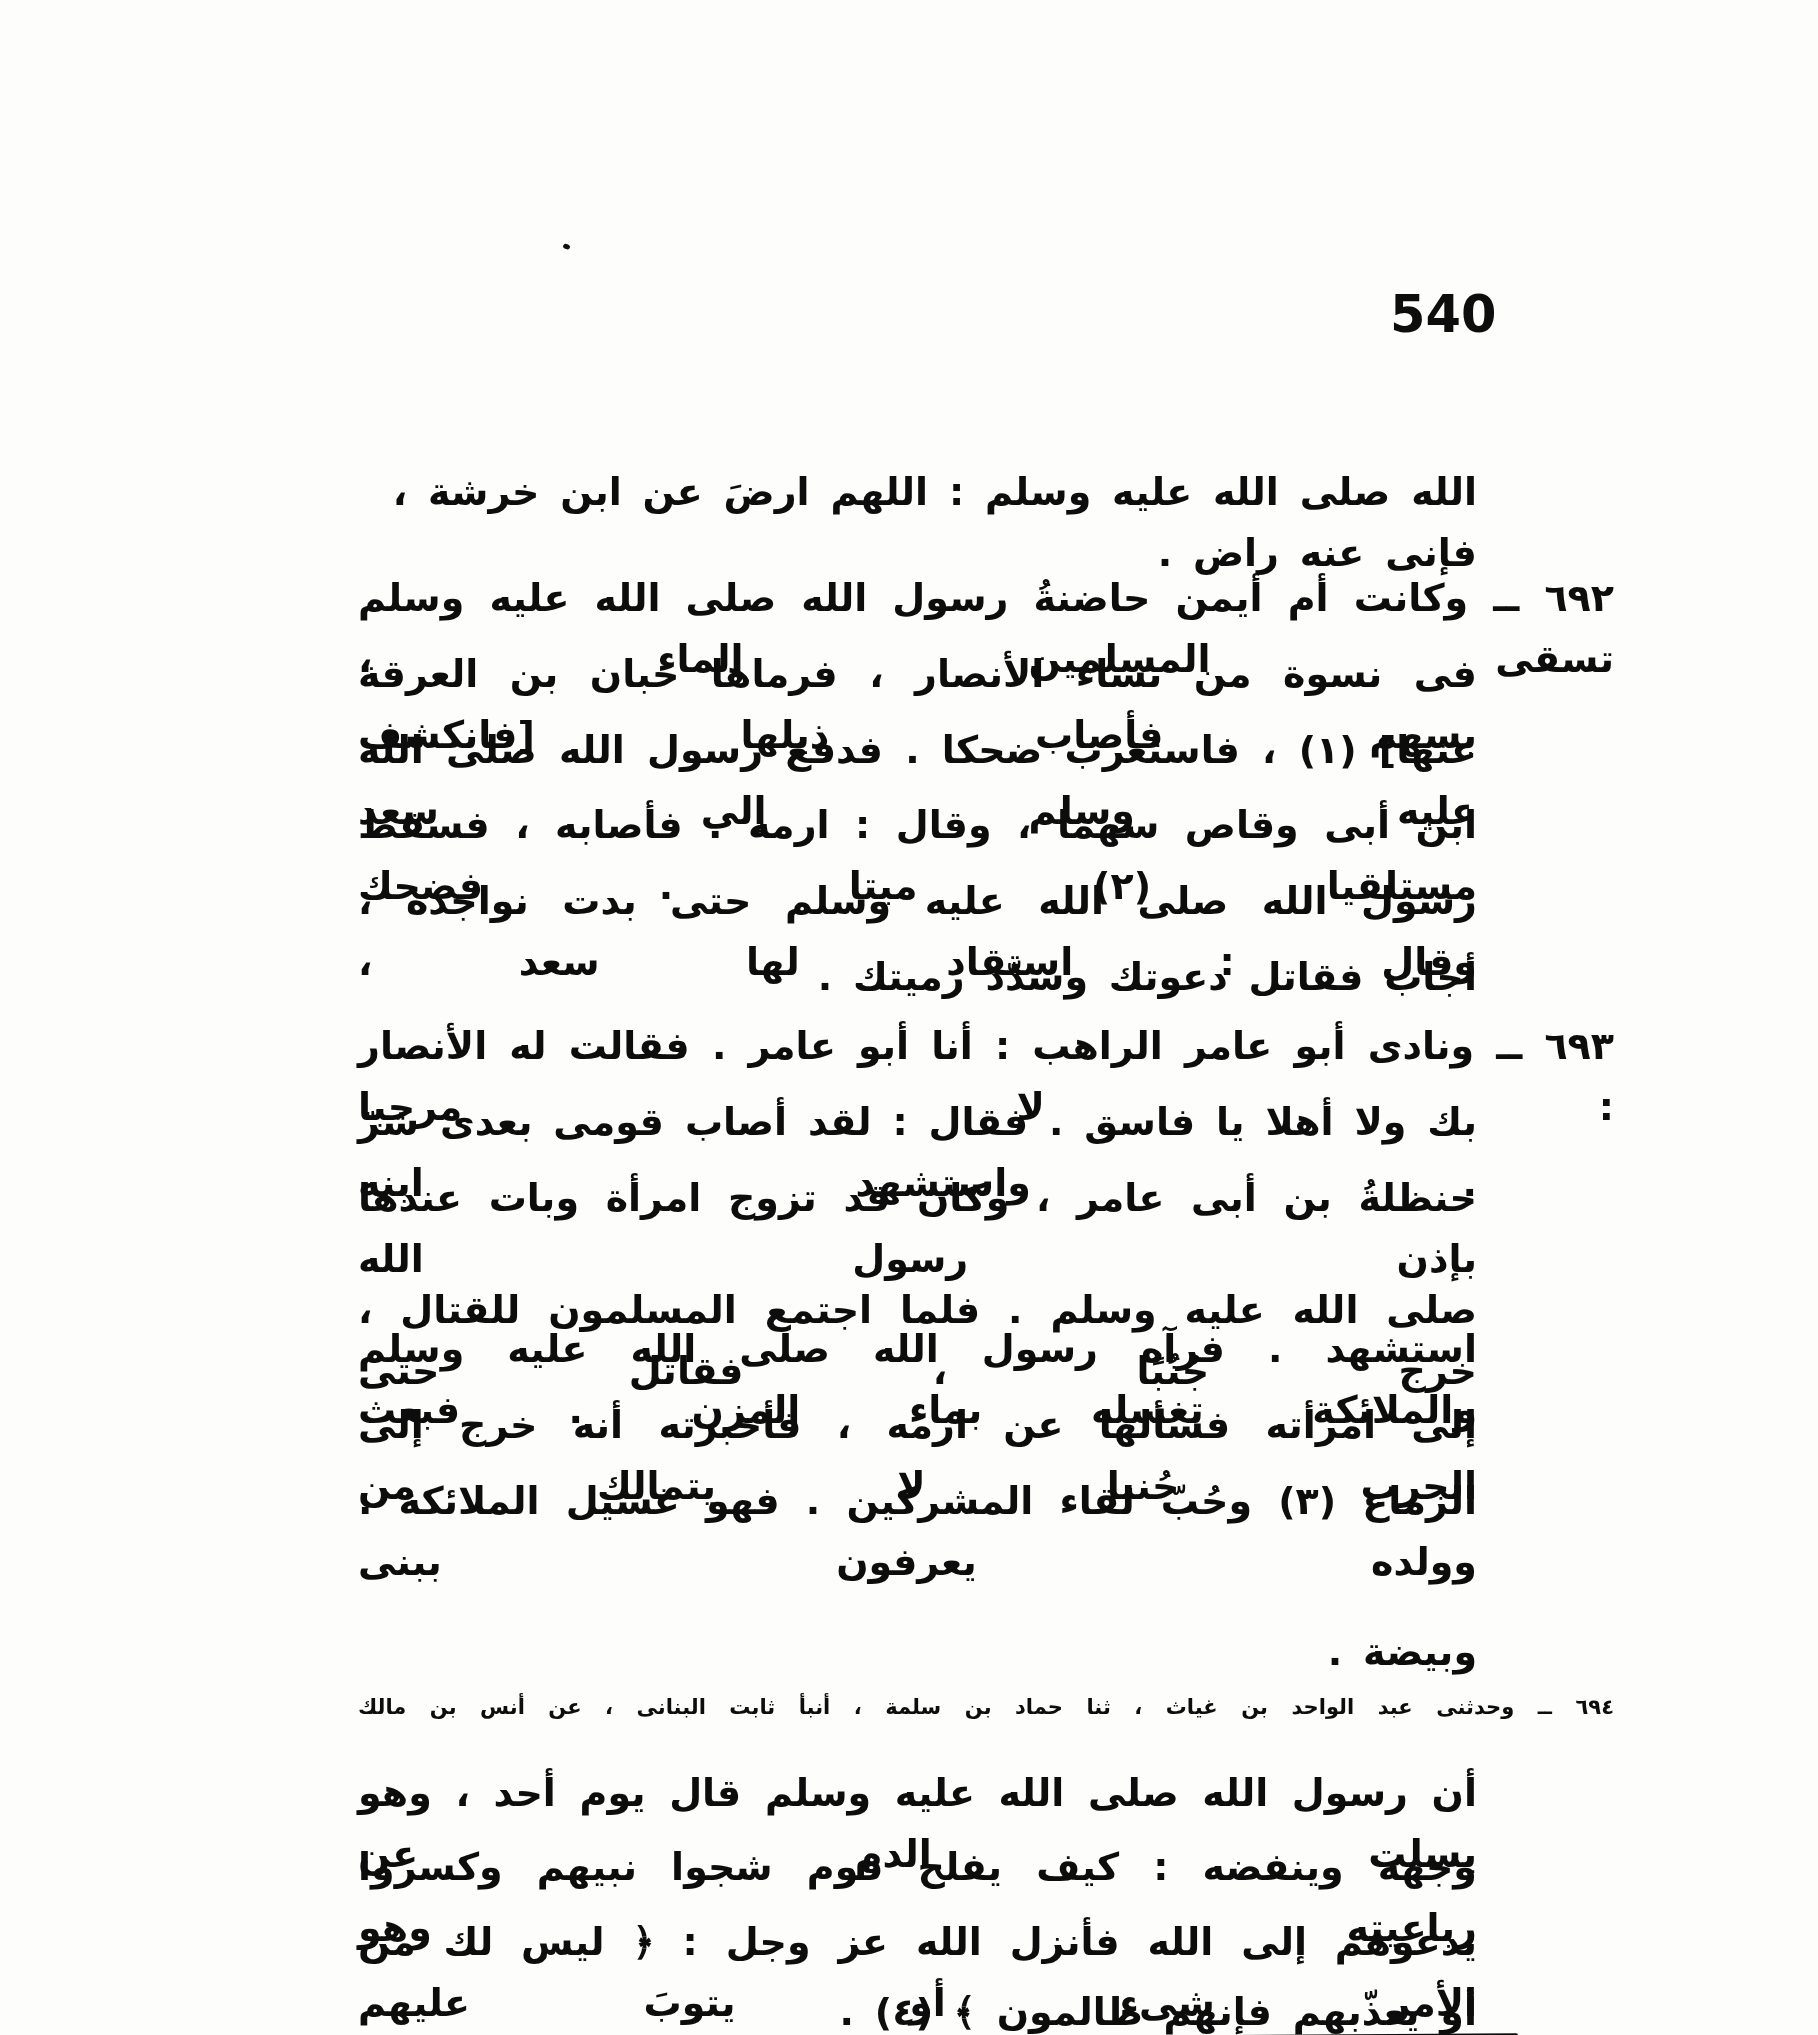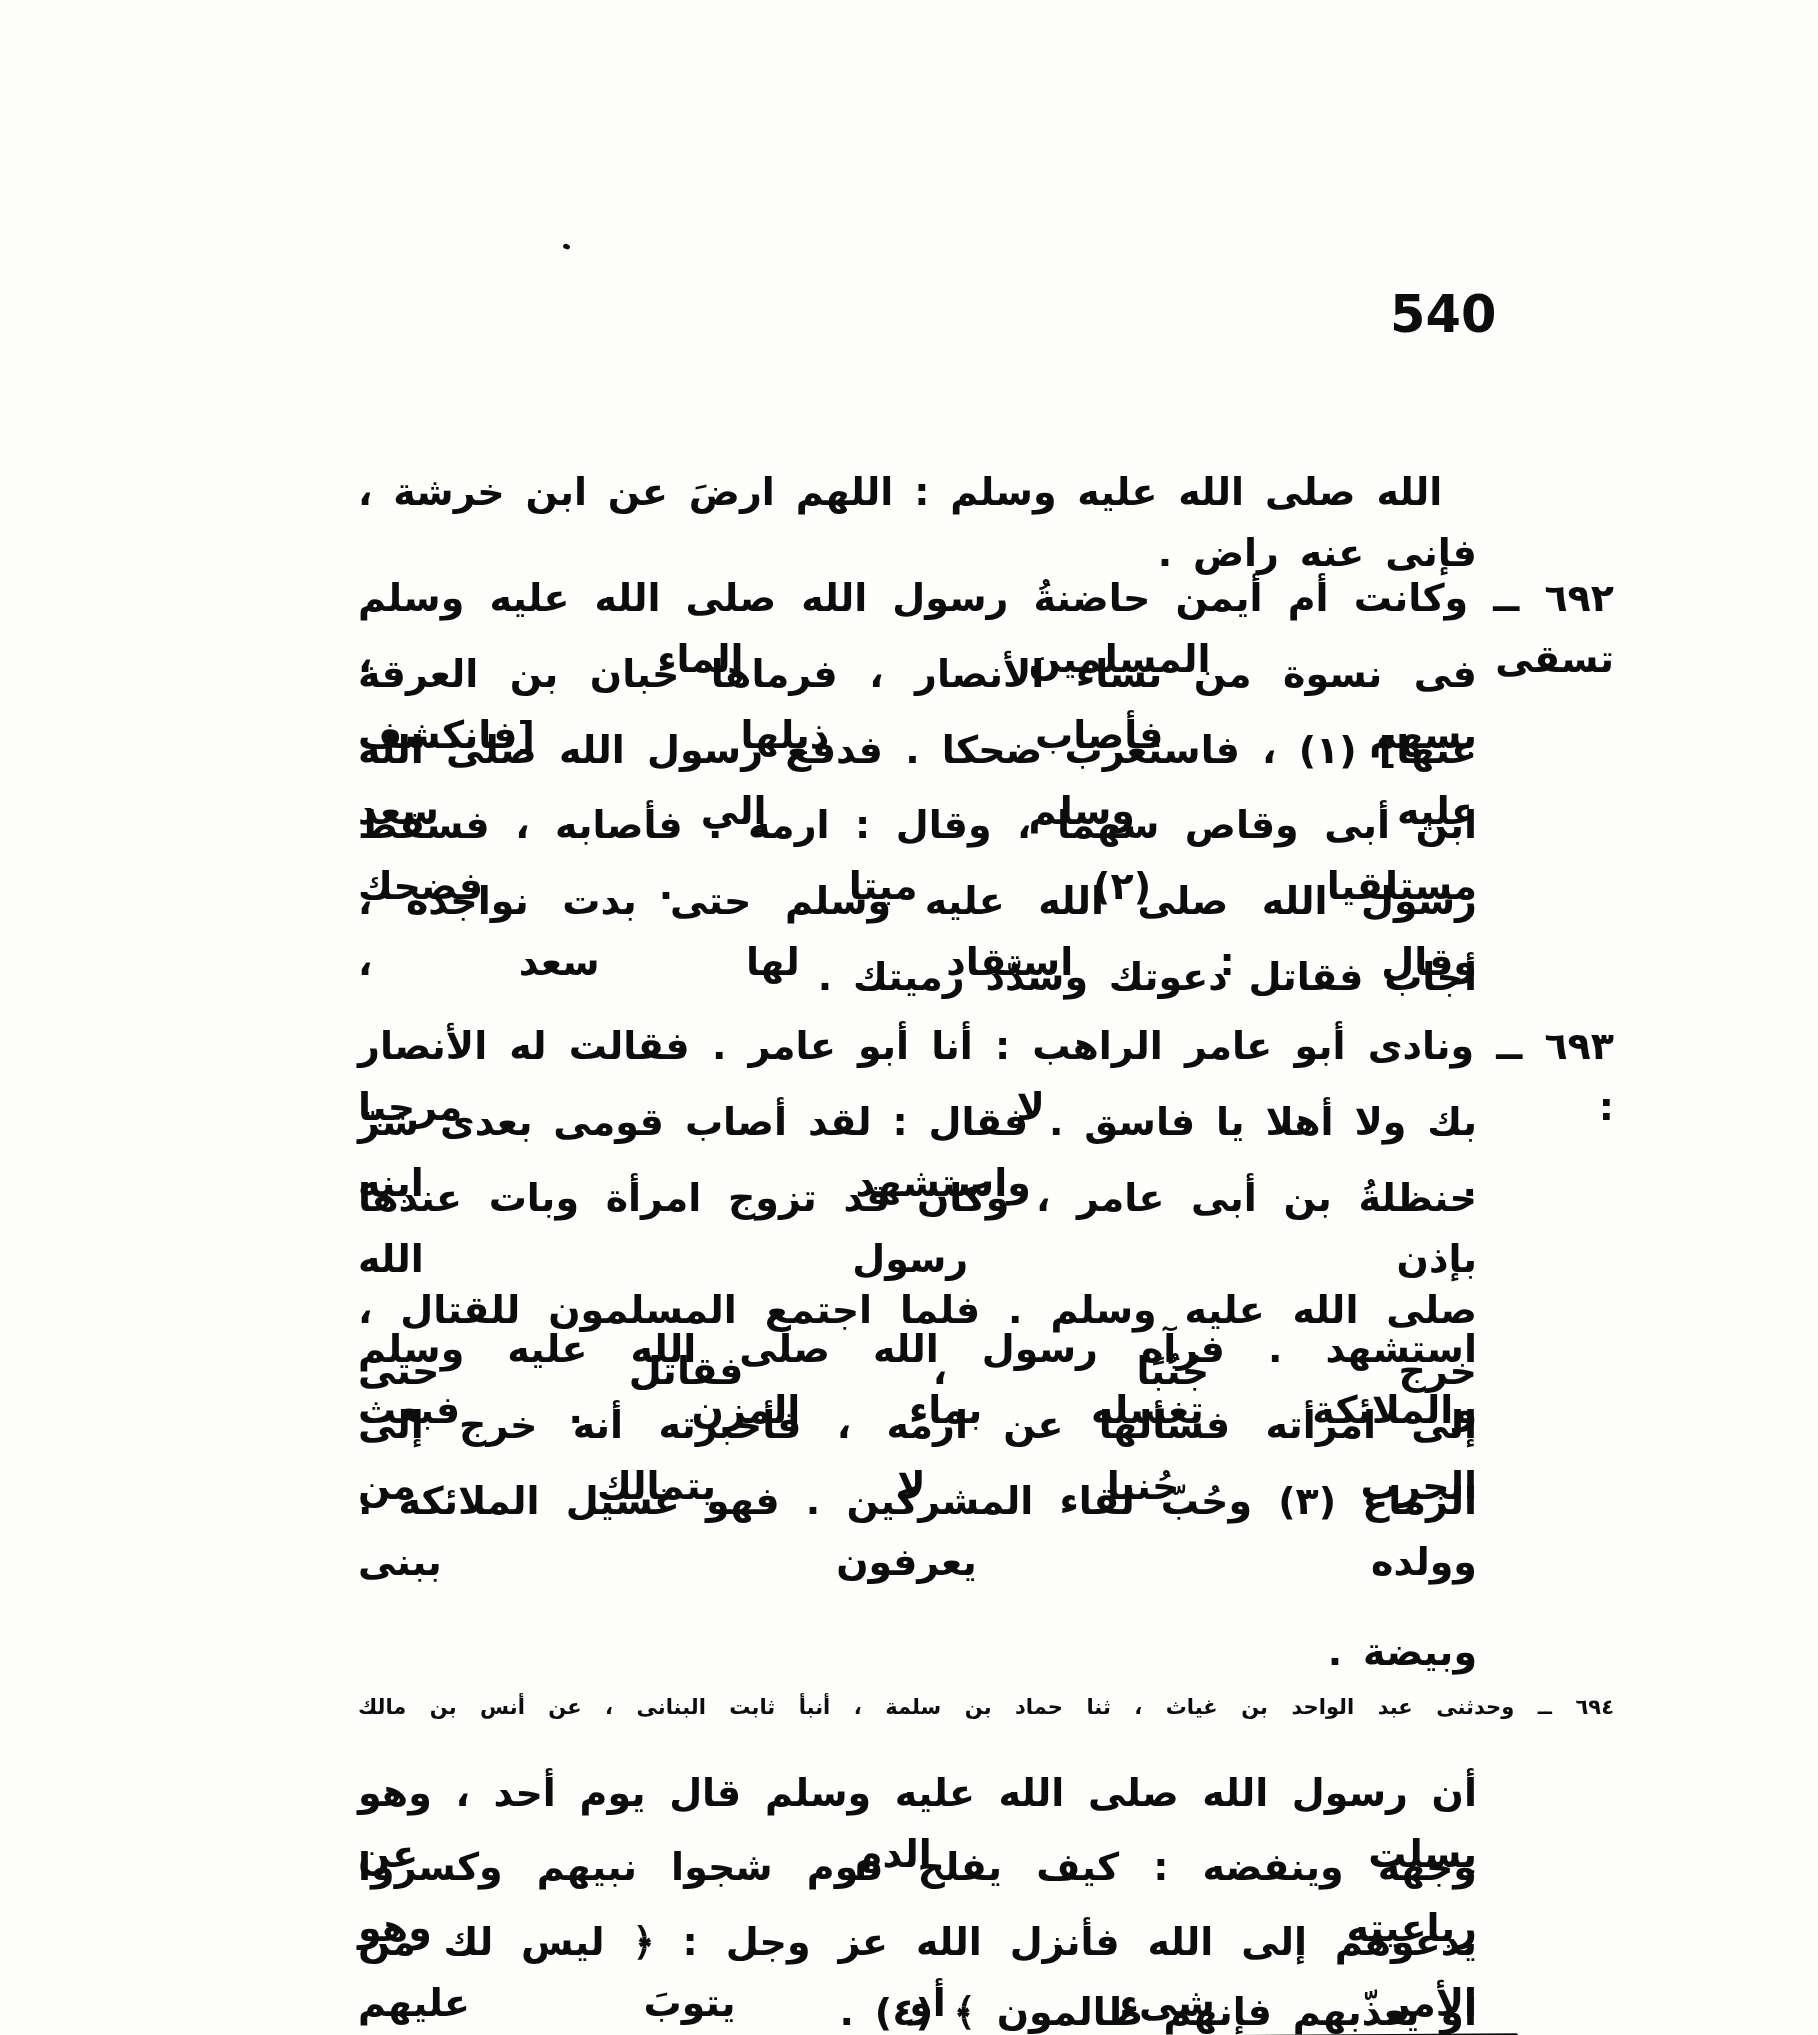--- a/index.html
+++ b/index.html
@@ -29,21 +29,21 @@
     left:358px;width:1119px;
     direction:rtl;
     font-size:38px;font-weight:700;
     line-height:61px;height:65px;
     text-align:justify;text-align-last:justify;
     word-spacing:0.20em;
     white-space:normal;
     overflow:visible;
   }
   .opener{width:1256px;}
-  .short{text-align:left;text-align-last:right;}
+  .short{text-align:right;text-align-last:right;}
   .small{font-size:21px;line-height:33px;}
   .fn-rule{
     position:absolute;
     left:977px;top:2035px;
     width:541px;height:4.1px;
     background:#0d0d0d;
     border-radius:2px;
     transform:rotate(-0.4deg);
   }
 </style>

